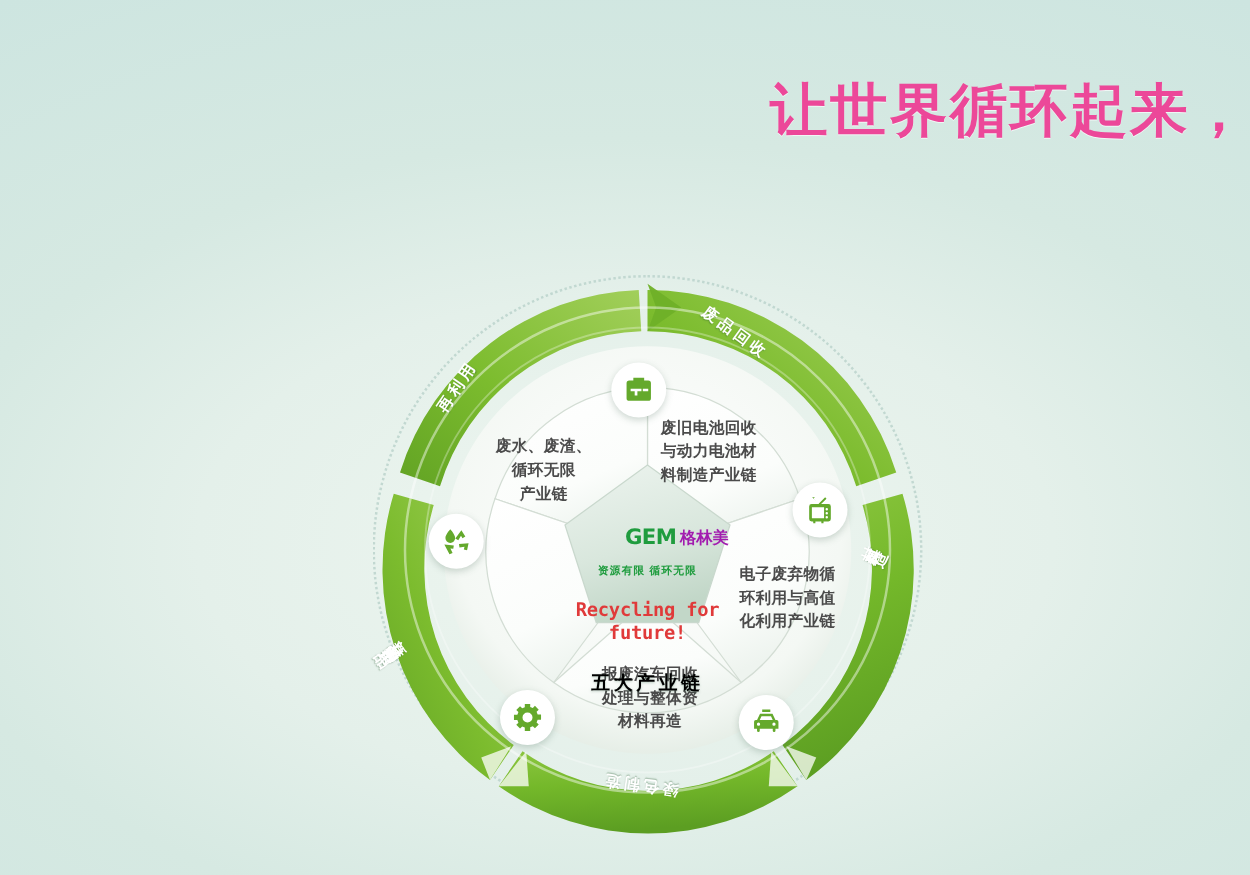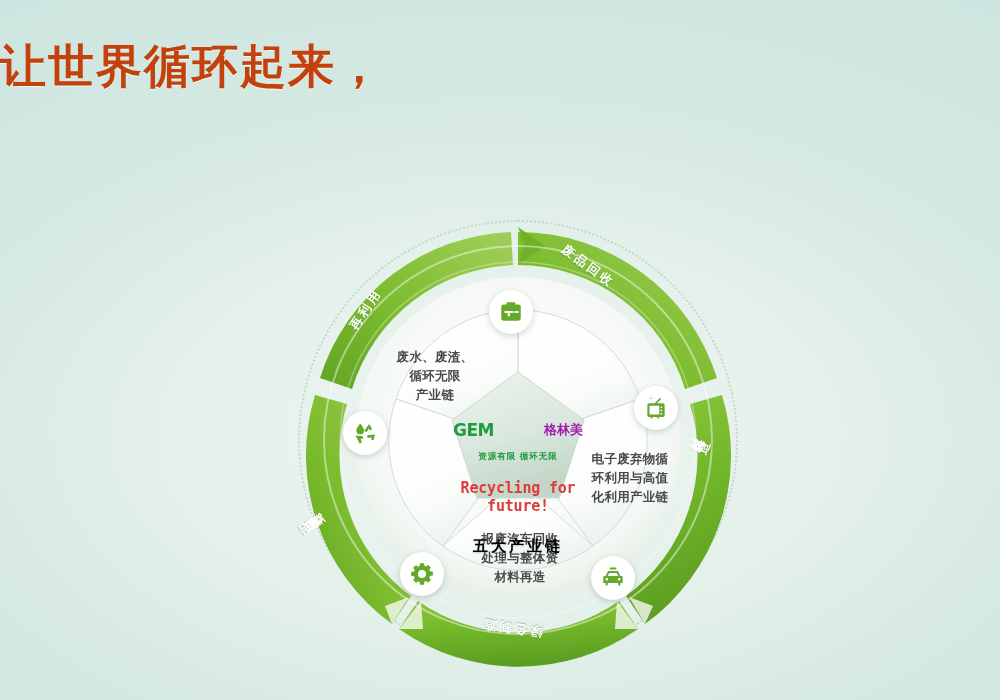--- a/index.html
+++ b/index.html
@@ -6,23 +6,23 @@
   html,body { width:1000px; height:700px; overflow:hidden; }
   body{
     font-family:"Liberation Sans","DejaVu Sans",sans-serif;
     background:
       radial-gradient(ellipse 900px 520px at 50% 62%, #eef6f0 0%, #e4f0ea 38%, #d6e9e2 62%, #cde5e0 100%),
       linear-gradient(160deg,#e9f3ec 0%, #dceee7 45%, #cfe6e1 100%);
     position:relative;
   }
   
   .headline{
-    position:absolute; left:0; right:0; top:36px;
-    text-align:left;
-    color:#c2410c;
+    position:absolute; left:0; right:0; top:58px;
+    text-align:right;
+    color:#ec4899;
     font-weight:bold;
     letter-spacing:2px;
     line-height:1.32;
     text-shadow:0 1px 0 rgba(255,255,255,.65);
   }
   .headline .l1{ display:block; font-size:46px; }
   .headline .l2{ display:block; font-size:46px; }
 
   
   .diagram{
@@ -50,21 +50,21 @@
   .seg-battery { left:218px; top:118px; width:112px; }
   .seg-water   { left:86px;  top:133px; width:112px; }
   .seg-ewaste  { left:288px; top:235px; width:98px;  }
   .seg-cobalt  { left:70px;  top:268px; width:104px; }
   .seg-auto    { left:173px; top:315px; width:108px; }
 
   
   .center-logo{
     position:absolute; left:160px; top:205px; width:130px; text-align:center;
   }
-  .gem-row{ display:flex; align-items:center; justify-content:space-between; gap:3px; }
+  .gem-row{ display:flex; align-items:center; justify-content:flex-end; gap:3px; }
   .gem-text{
     font-family:"DejaVu Sans",sans-serif;
     font-weight:bold; font-size:17px; letter-spacing:-.5px; color:#1f9c3e;
   }
   .gem-cn{ font-size:13px; font-weight:bold; color:#a21caf; letter-spacing:0px; }
   .gem-slogan{
     margin-top:11px; font-size:8.5px; font-weight:bold; color:#1f9c3e; letter-spacing:1px;
   }
   .gem-en{
     margin-top:16px; font-size:15px; font-weight:bold; color:#e03a3a;
@@ -181,20 +181,23 @@
 
     <path d="M225 157 L291 205 L266 283 L184 283 L159 205 Z" fill="url(#coreGrad)" stroke="#c9d8cd" stroke-width="1"></path>
   </svg>
 
   <div class="arc-word arc-collect">废品回收</div>
   <div class="arc-word arc-material">材料再造</div>
   <div class="arc-word arc-green">绿色制造</div>
   <div class="arc-word arc-newprod">新品消费用品</div>
   <div class="arc-word arc-recycle">再利用</div>
 
+  <div class="seg-label seg-battery">废旧电池回收
+与动力电池材
+料制造产业链</div>
   <div class="seg-label seg-ewaste">电子废弃物循
 环利用与高值
 化利用产业链</div>
   <div class="seg-label seg-auto">报废汽车回收
 处理与整体资
 材料再造</div>
   <div class="seg-label seg-water">废水、废渣、
 循环无限
 产业链</div>
 

